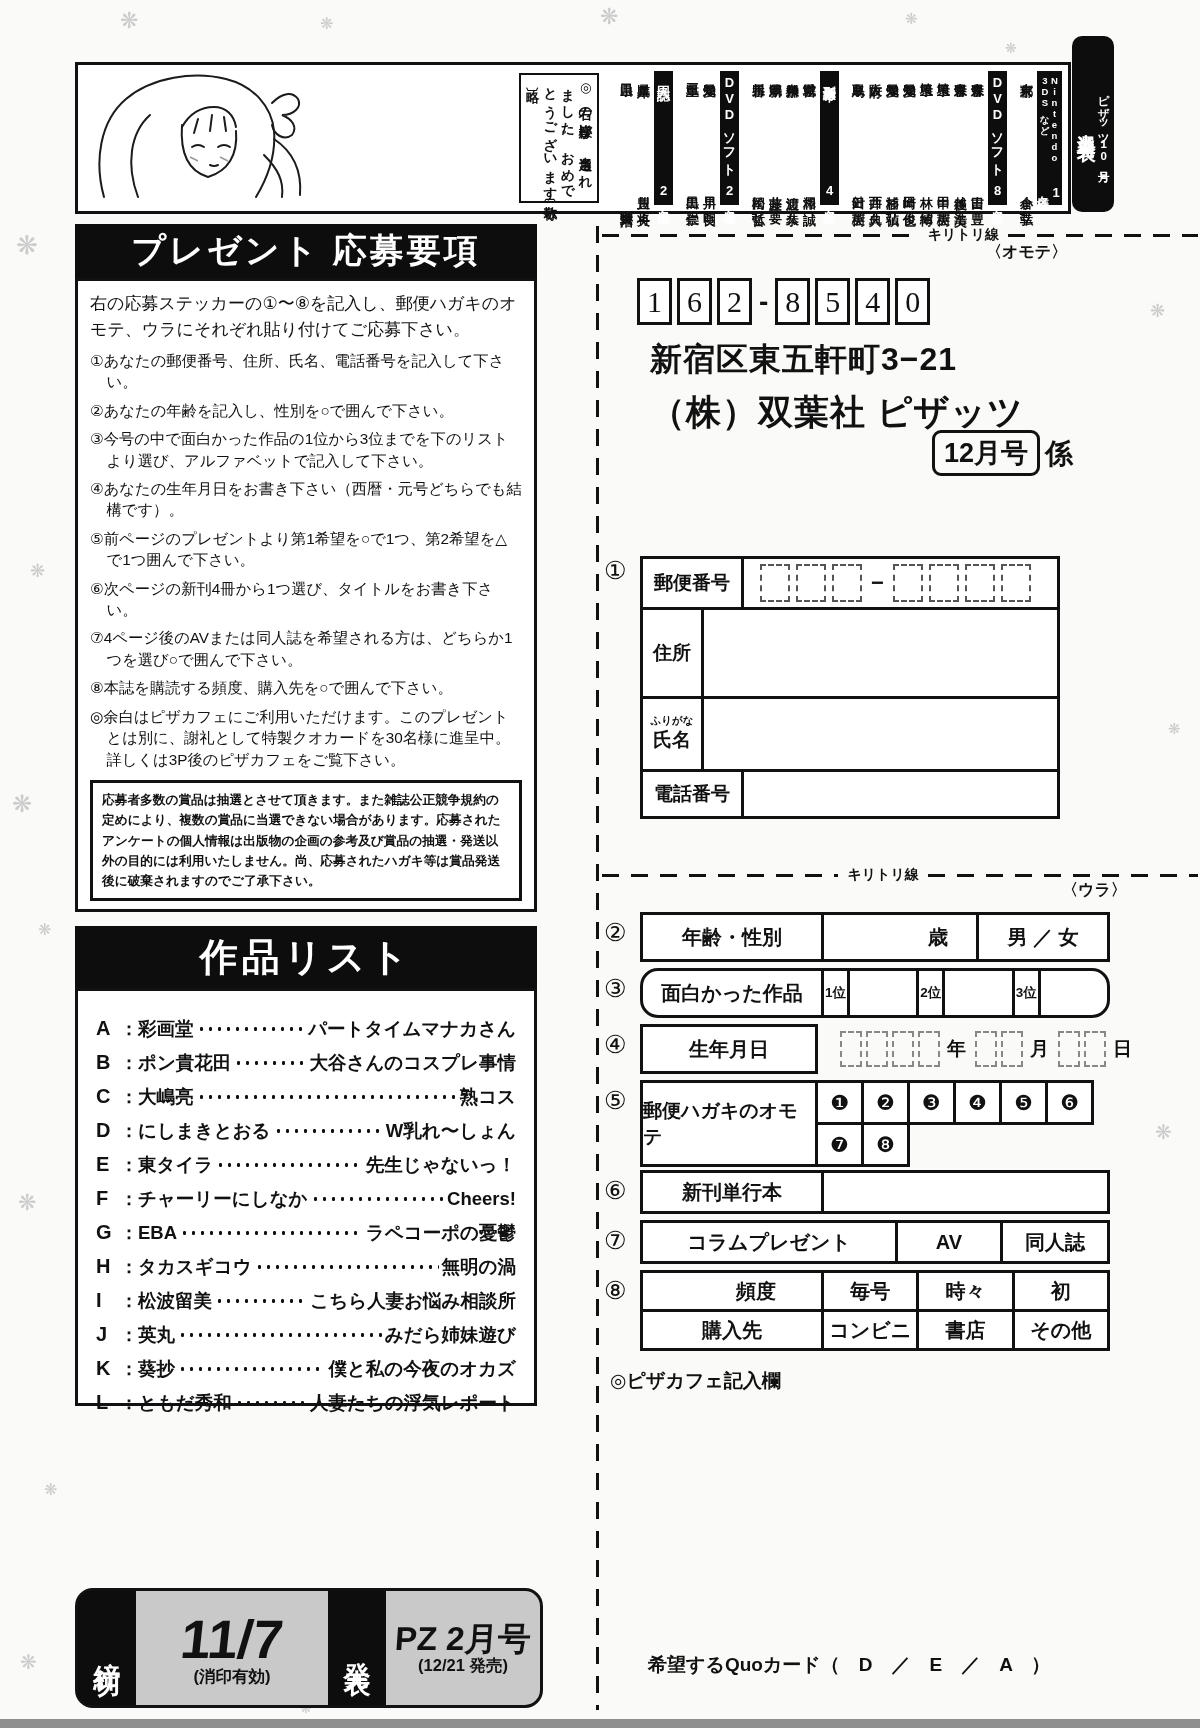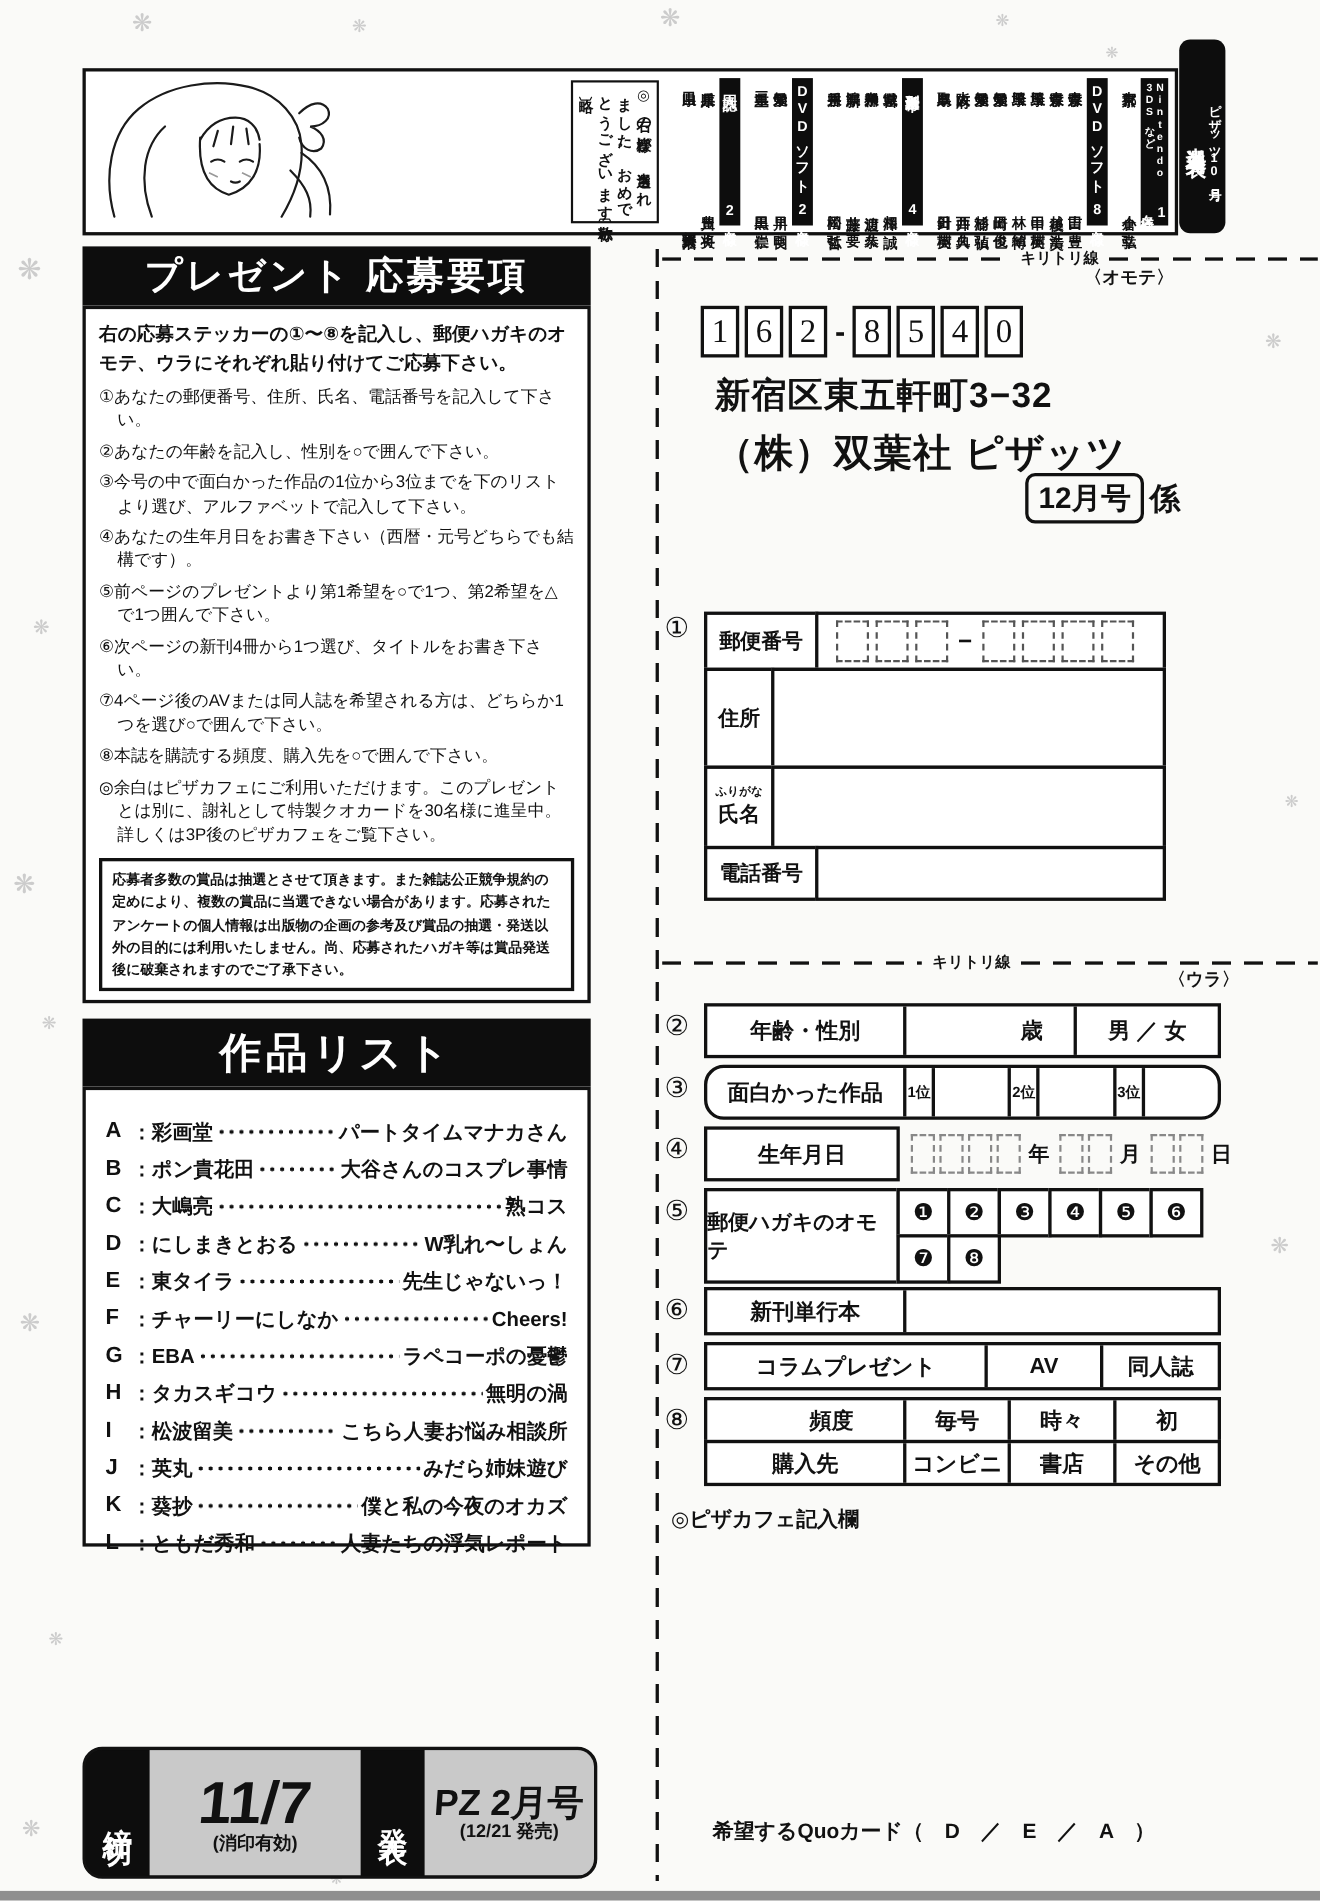--- a/index.html
+++ b/index.html
@@ -24,21 +24,21 @@
   .villus{position:absolute;left:8px;top:4px;}
   .vbanner{position:absolute;left:1072px;top:36px;width:42px;height:176px;background:#0d0d0d;border-radius:10px;
            display:flex;flex-direction:row-reverse;justify-content:center;align-items:center;gap:1px;padding:6px 2px;box-sizing:border-box;}
   .vbanner span{writing-mode:vertical-rl;text-orientation:upright;color:#fff;line-height:1;}
   .vb-small{font-size:11.5px;font-weight:bold;}
   .vb-large{font-size:19px;font-weight:800;letter-spacing:2px;}
   
   .blackbar{position:absolute;background:#0d0d0d;color:#fff;display:flex;align-items:center;justify-content:center;font-weight:800;}
   .gbox{position:absolute;left:75px;top:278px;width:462px;height:634px;border:3px solid #111;background:#fff;
         padding:10px 12px;box-sizing:border-box;}
-  .gintro{font-size:17px;font-weight:700;line-height:1.5;margin-bottom:8px;}
+  .gintro{font-size:17px;font-weight:400;line-height:1.5;margin-bottom:8px;}
   .gitem{font-size:15.3px;font-weight:500;line-height:1.4;margin:7px 0;padding-left:1.08em;text-indent:-1.08em;}
   .gdisc{margin-top:10px;border:3px solid #111;padding:7px 9px;font-size:12.7px;font-weight:700;line-height:1.6;}
   .wkbox{position:absolute;left:75px;top:988px;width:462px;height:418px;border:3px solid #111;background:#fff;
          padding:16px 18px;box-sizing:border-box;}
   .wrow{display:flex;align-items:center;font-weight:700;margin:9px 0;}
   .wkey{font-size:20px;width:24px;flex:none;}
   .wcolon{font-size:18px;flex:none;}
   .wauthor{font-size:18.5px;flex:none;}
   .leader{flex:1;height:10px;margin:0 3px;background-image:radial-gradient(circle,#111 1.7px,transparent 2px);
           background-size:9px 10px;background-repeat:repeat-x;background-position:left center;min-width:14px;}
@@ -80,21 +80,21 @@
   .dbox{width:30px;height:38px;border:2.5px dashed #555;box-sizing:border-box;}
   .ddash{font-size:22px;font-weight:700;margin:0 3px;}
   .brow{position:absolute;left:604px;display:flex;align-items:flex-start;}
   .bnumcol{width:36px;flex:none;padding-top:6px;}
   .btable{display:flex;background:#fff;border:3px solid #111;box-sizing:border-box;width:470px;}
   .bcell{box-sizing:border-box;display:flex;align-items:center;justify-content:center;font-size:20px;font-weight:600;}
   .bcell + .bcell{border-left:3px solid #111;}
   .b3rank{width:26px;flex:none;font-size:13.5px;line-height:1.15;font-weight:600;display:flex;align-items:center;
           justify-content:center;text-align:center;word-break:break-all;border-left:3px solid #111;box-sizing:border-box;padding:0;}
   .b3blank{flex:1;border-left:3px solid #111;}
-  .b4wrap{display:flex;align-items:flex-start;}
+  .b4wrap{display:flex;align-items:flex-start;gap:12px;}
   .b4label{border:3px solid #111;width:178px;height:50px;background:#fff;}
   .b4v{display:flex;align-items:center;margin-left:10px;gap:4px;height:50px;}
   .b4box{width:22px;height:36px;border:2.5px dashed #888;box-sizing:border-box;}
   .b4unit{font-size:19px;font-weight:600;margin:0 5px 0 3px;}
   .p5{display:flex;}
   .p5-label{border:3px solid #111;width:178px;height:87px;background:#fff;display:flex;align-items:center;justify-content:center;
             font-size:19px;font-weight:600;box-sizing:border-box;}
   .p5-grid{display:flex;flex-direction:column;margin-left:-3px;}
   .p5-r{display:flex;}
   .p5-r2{margin-top:-3px;}
@@ -392,21 +392,21 @@
     <span class="pbox">6</span>
     <span class="pbox">2</span>
     <span class="pcdash">-</span>
     <span class="pbox">8</span>
     <span class="pbox">5</span>
     <span class="pbox">4</span>
     <span class="pbox">0</span>
   </div>
 
   <div class="addr">
-    <div class="addr1">新宿区東五軒町3−32</div>
+    <div class="addr1">新宿区東五軒町3−21</div>
     <div class="addr2">（株）双葉社 ピザッツ</div>
   </div>
   <div class="issueline">
     <span class="issuebox">12月号</span>
     <span class="issuesuffix">係</span>
   </div>
 
   <div class="abs fnum" style="left:604px;top:556px;">①</div>
   <div class="fform">
     <div class="frow" style="height:54px;">

